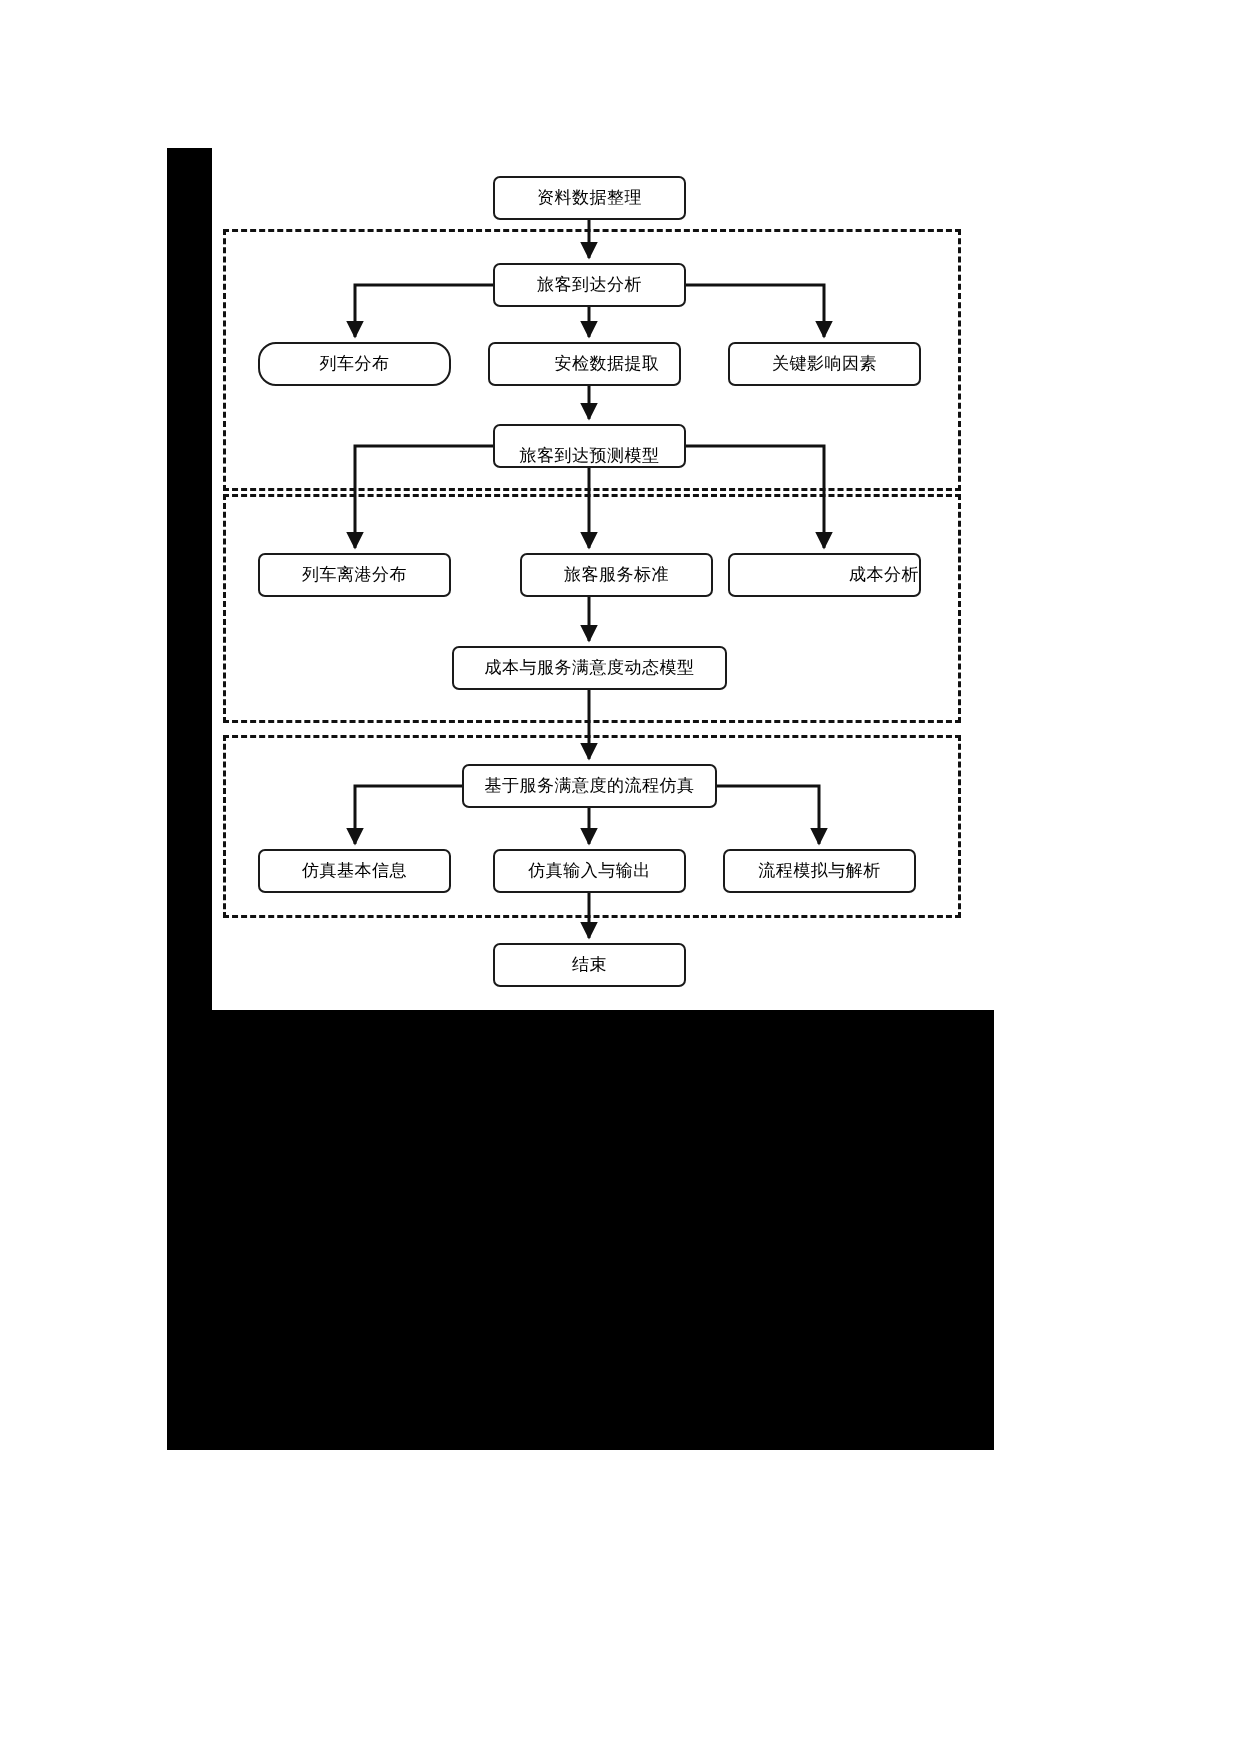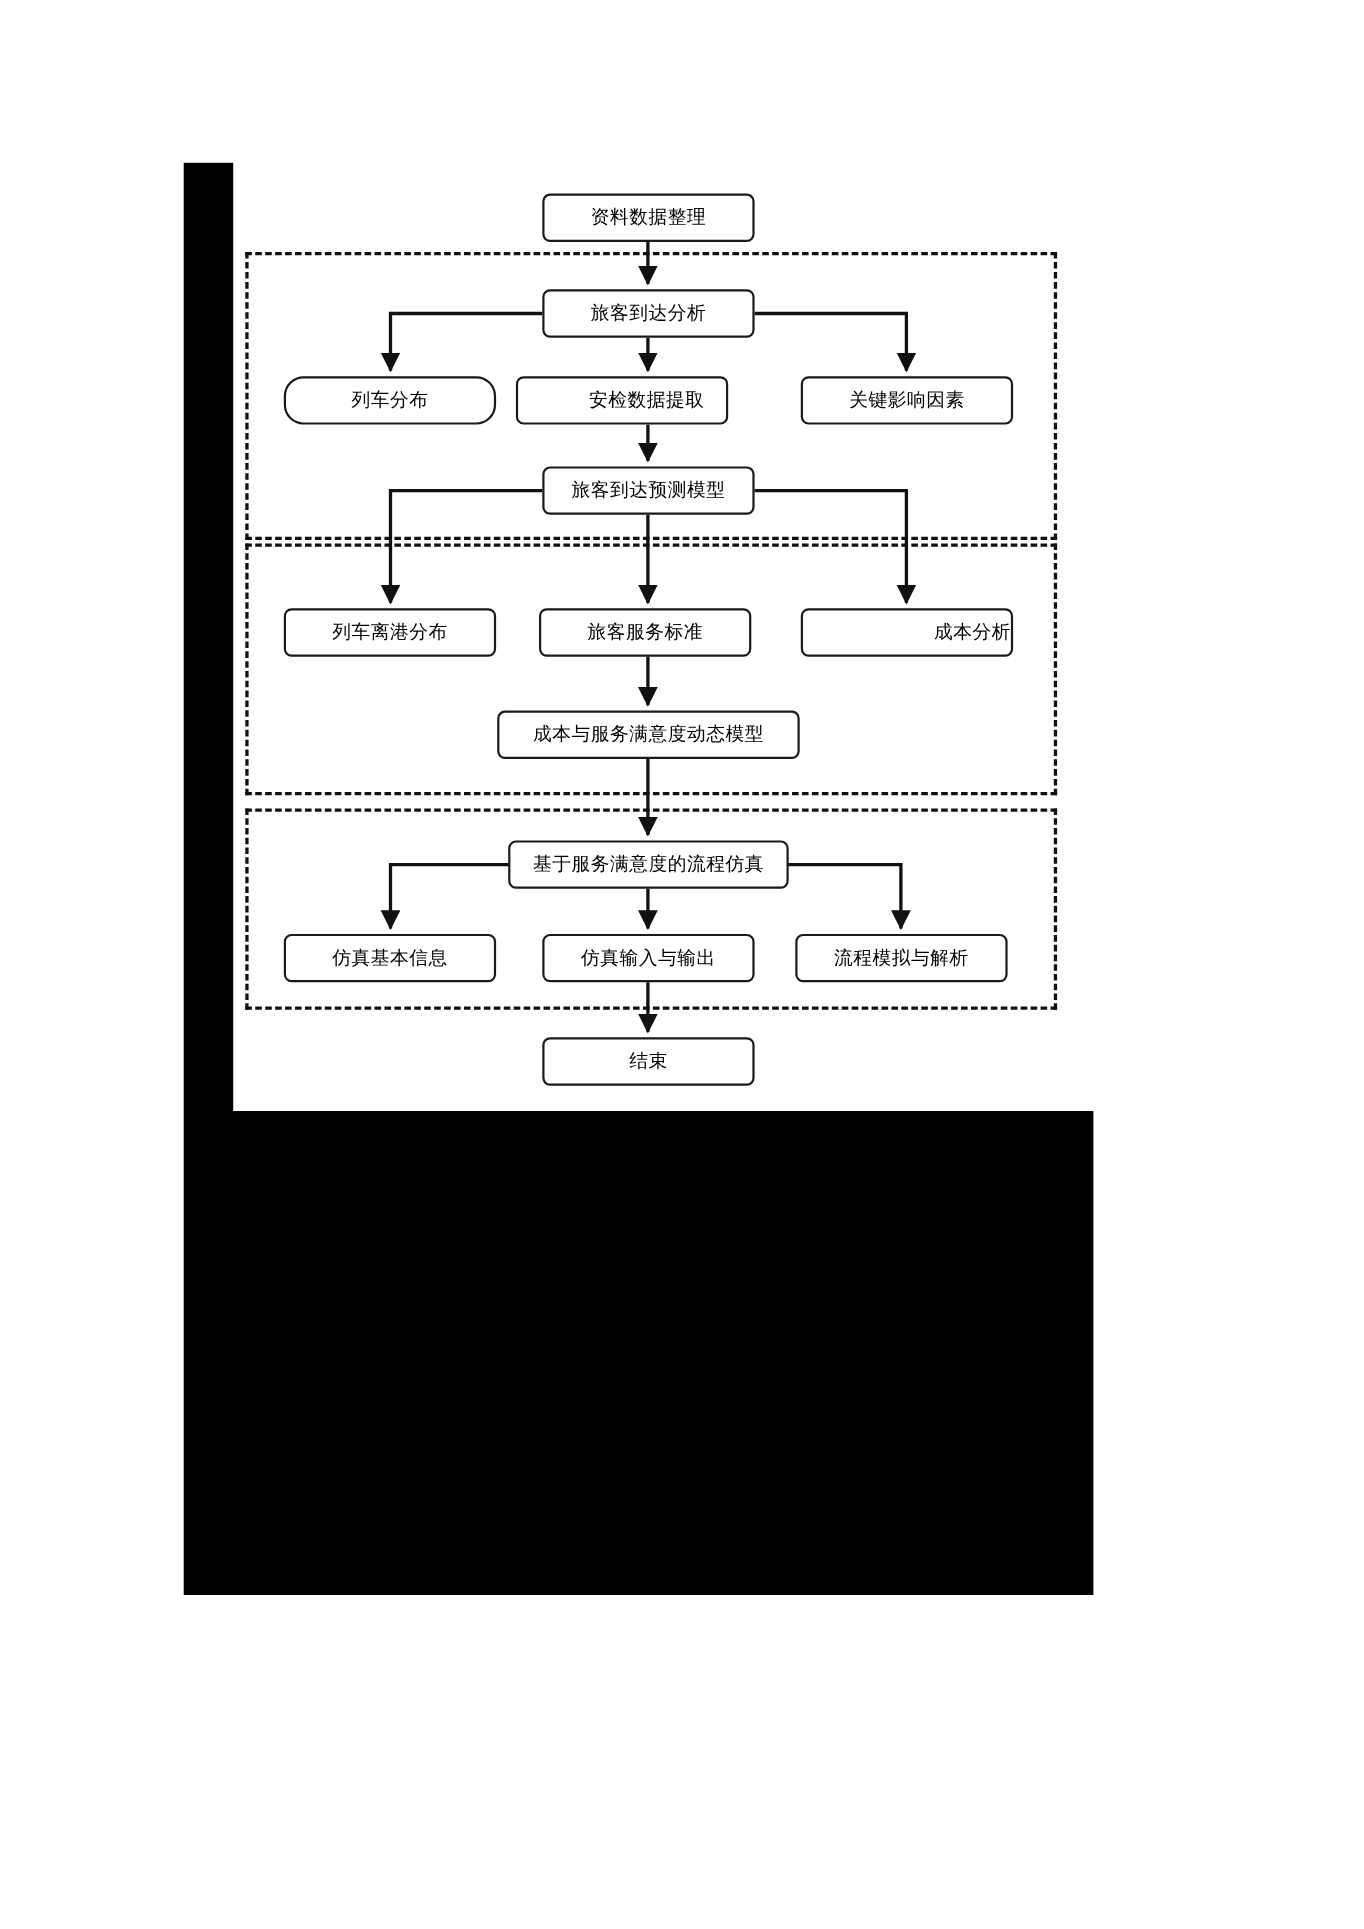--- a/index.html
+++ b/index.html
@@ -117,37 +117,37 @@
   </div>
 
   <div class="node" style="left:493px; top:263px; width:193px; height:44px;">
     <span>旅客到达分析</span>
   </div>
 
   <div class="node" style="left:258px; top:342px; width:193px; height:44px;border-radius:18px;">
     <span>列车分布</span>
   </div>
 
-  <div class="node" style="left:469px; top:342px; width:193px; height:44px;padding-left:45px;">
+  <div class="node" style="left:488px; top:342px; width:193px; height:44px;padding-left:45px;">
     <span>安检数据提取</span>
   </div>
 
   <div class="node" style="left:728px; top:342px; width:193px; height:44px;">
     <span>关键影响因素</span>
   </div>
 
-  <div class="node" style="left:493px; top:424px; width:193px; height:44px;">
+  <div class="node" style="left:493px; top:424px; width:193px; height:44px;align-items:flex-end;">
     <span>旅客到达预测模型</span>
   </div>
 
   <div class="node" style="left:258px; top:553px; width:193px; height:44px;">
     <span>列车离港分布</span>
   </div>
 
-  <div class="node" style="left:490px; top:553px; width:193px; height:44px;text-align:right;">
+  <div class="node" style="left:520px; top:553px; width:193px; height:44px;text-align:right;">
     <span>旅客服务标准</span>
   </div>
 
   <div class="node" style="left:728px; top:553px; width:193px; height:44px;justify-content:flex-end;">
     <span>成本分析</span>
   </div>
 
   <div class="node" style="left:452px; top:646px; width:275px; height:44px;">
     <span>成本与服务满意度动态模型</span>
   </div>

